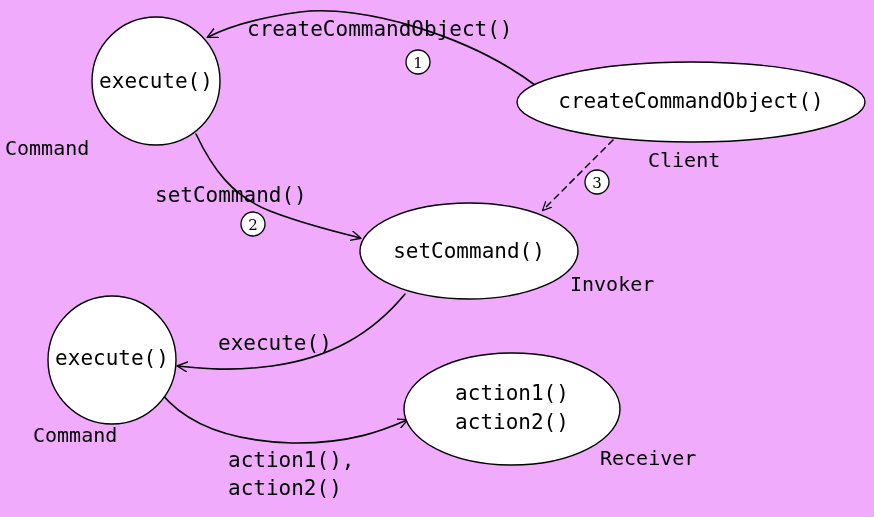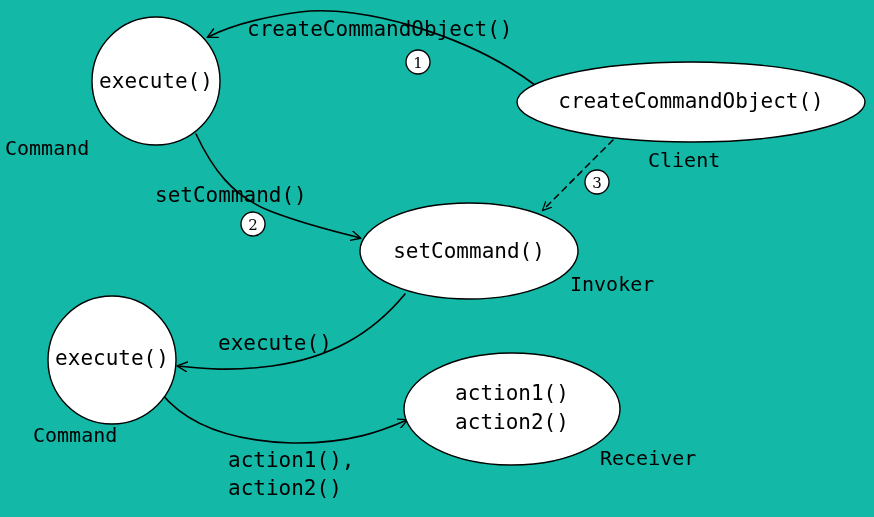--- a/index.html
+++ b/index.html
@@ -8,21 +8,21 @@
     padding: 0;
     background: #ffffff;
   }
   body {
     font-family: "DejaVu Sans Mono", "Liberation Mono", monospace;
   }
   #diagram-root {
     position: relative;
     width: 874px;
     height: 517px;
-    background: #14b8a6;
+    background: #f0abfc;
     overflow: hidden;
   }
   svg#diagram-canvas {
     display: block;
     width: 874px;
     height: 517px;
   }
   .node-shape {
     fill: #ffffff;
     stroke: #000000;

